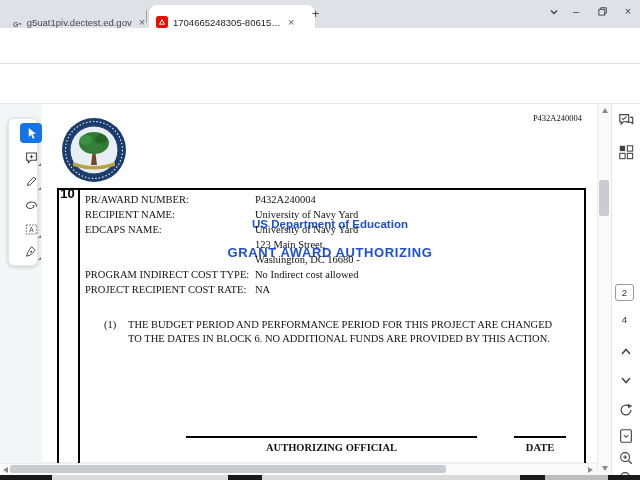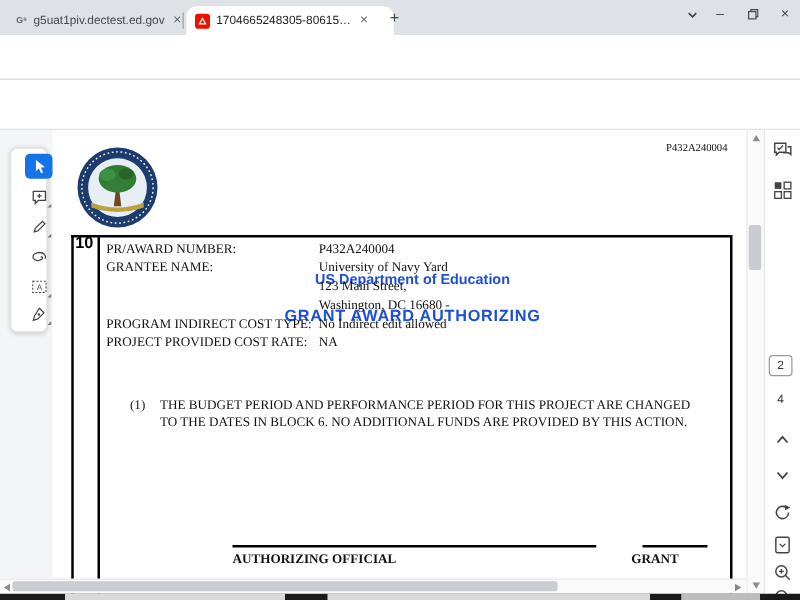--- a/index.html
+++ b/index.html
@@ -3,21 +3,21 @@
 <meta charset="utf-8">
 <style>
   html,body{margin:0;padding:0;}
   body{width:640px;height:480px;position:relative;overflow:hidden;
        font-family:"Liberation Sans",sans-serif;background:#fff;}
   .abs{position:absolute;}
   svg{display:block;}
 
   
   .tabstrip{left:0;top:0;width:640px;height:28px;background:#dee1e6;}
-  .tab{top:5px;height:23px;display:flex;align-items:center;gap:5px;padding:0 7px;
+  .tab{top:5px;height:23px;display:flex;align-items:flex-end;gap:5px;padding:0 7px;
        font-size:9.5px;color:#45494d;white-space:nowrap;overflow:hidden;}
   .tab.active{background:#fff;border-radius:8px 8px 0 0;color:#202124;}
   .tab .tab-label{overflow:hidden;text-overflow:ellipsis;max-width:108px;}
   .tab-close{font-size:11px;color:#5f6368;line-height:1;margin-left:2px;cursor:pointer;}
   .tab-sep{left:146px;top:10px;width:1px;height:13px;background:#9aa0a6;}
   .newtab{left:308px;top:7px;width:15px;height:15px;font-size:13px;color:#44474a;
           text-align:center;line-height:14px;}
   .favicon-g5{font-size:7px;font-weight:bold;color:#5f6368;letter-spacing:0;}
   .pdf-badge{width:12px;height:12px;background:#EB1000;border-radius:2.5px;flex:0 0 auto;
              display:flex;align-items:center;justify-content:center;}
@@ -91,21 +91,21 @@
   .doc-h1{font-size:11.5px;line-height:13.5px;}
   .doc-title{font-size:13px;letter-spacing:.6px;margin-top:13px;}
   .tline{background:#000;position:absolute;}
   .block-num{left:57px;top:191px;width:21px;text-align:center;font-weight:bold;font-size:13px;color:#000;}
   .fields{left:85px;top:192px;font-size:10.5px;line-height:15px;}
   .frow{height:15px;white-space:nowrap;}
   .flabel{display:inline-block;width:170px;}
   .terms-head{left:85px;top:301px;font-size:10.5px;}
   .terms-item{left:104px;top:318px;width:452px;display:flex;font-size:10.5px;line-height:13.5px;}
   .terms-num{flex:0 0 24px;}
-  .sig-label{font-weight:bold;font-size:10.5px;text-align:left;position:absolute;}
+  .sig-label{font-weight:bold;font-size:10.5px;text-align:center;position:absolute;}
 </style>
 </head>
 <body>
 
 <div class="abs tabstrip">
   <div class="abs tab" style="left:6px;width:140px;">
     <span class="favicon-g5">G⁵</span>
     <span class="tab-label">g5uat1piv.dectest.ed.gov</span>
     <span class="tab-close">×</span>
   </div>
@@ -284,36 +284,37 @@
 
   <div class="tline" style="left:57px;top:84px;width:528px;height:1.5px;"></div>
   <div class="tline" style="left:57px;top:84px;width:1.5px;height:287px;"></div>
   <div class="tline" style="left:78px;top:84px;width:1.5px;height:287px;"></div>
   <div class="tline" style="left:584px;top:84px;width:1.5px;height:287px;"></div>
 
   <div class="abs doc-serif block-num" style="top:82px;font-family:'Liberation Sans',sans-serif;">10</div>
 
   <div class="abs doc-serif fields" style="top:88px;">
     <div class="frow"><span class="flabel">PR/AWARD NUMBER:</span><span>P432A240004</span></div>
-    <div class="frow"><span class="flabel">GRANTEE NAME:</span><span>University of Navy Yard</span></div>
+    <div class="frow"><span class="flabel">RECIPIENT NAME:</span><span>University of Navy Yard</span></div>
+    <div class="frow"><span class="flabel">EDCAPS NAME:</span><span>University of Navy Yard</span></div>
     <div class="frow"><span class="flabel"></span><span>123 Main Street,</span></div>
     <div class="frow"><span class="flabel"></span><span>Washington, DC 16680 -</span></div>
-    <div class="frow"><span class="flabel">PROGRAM INDIRECT COST TYPE:</span><span>No Indirect edit allowed</span></div>
-    <div class="frow"><span class="flabel">PROJECT PROVIDED COST RATE:</span><span>NA</span></div>
+    <div class="frow"><span class="flabel">PROGRAM INDIRECT COST TYPE:</span><span>No Indirect cost allowed</span></div>
+    <div class="frow"><span class="flabel">PROJECT RECIPIENT COST RATE:</span><span>NA</span></div>
   </div>
 
   <div class="abs doc-serif terms-item" style="top:214px;">
     <span class="terms-num">(1)</span>
     <span>THE BUDGET PERIOD AND PERFORMANCE PERIOD FOR THIS PROJECT ARE CHANGED TO THE DATES IN BLOCK 6. NO ADDITIONAL FUNDS ARE PROVIDED BY THIS ACTION.</span>
   </div>
 
   <div class="tline" style="left:186px;top:332px;width:291px;height:1.5px;"></div>
   <div class="tline" style="left:514px;top:332px;width:52px;height:1.5px;"></div>
   <div class="abs doc-serif sig-label" style="left:186px;top:338px;width:291px;">AUTHORIZING OFFICIAL</div>
-  <div class="abs doc-serif sig-label" style="left:505px;top:338px;width:70px;">GRANT</div>
+  <div class="abs doc-serif sig-label" style="left:505px;top:338px;width:70px;">DATE</div>
 </div>
 
 <div class="abs palette">
   <div class="pal-item pal-active" style="top:4px;">
     <svg width="11" height="13" viewBox="0 0 16 18">
       <path d="M4 1 L4 14 L7.5 10.8 L10 16.5 L12.3 15.4 L9.8 9.8 L14.5 9.5 Z" fill="#fff"></path>
     </svg>
   </div>
   <div class="pal-item pal-sub" style="top:28px;">
     <svg width="13" height="13" viewBox="0 0 16 16">

